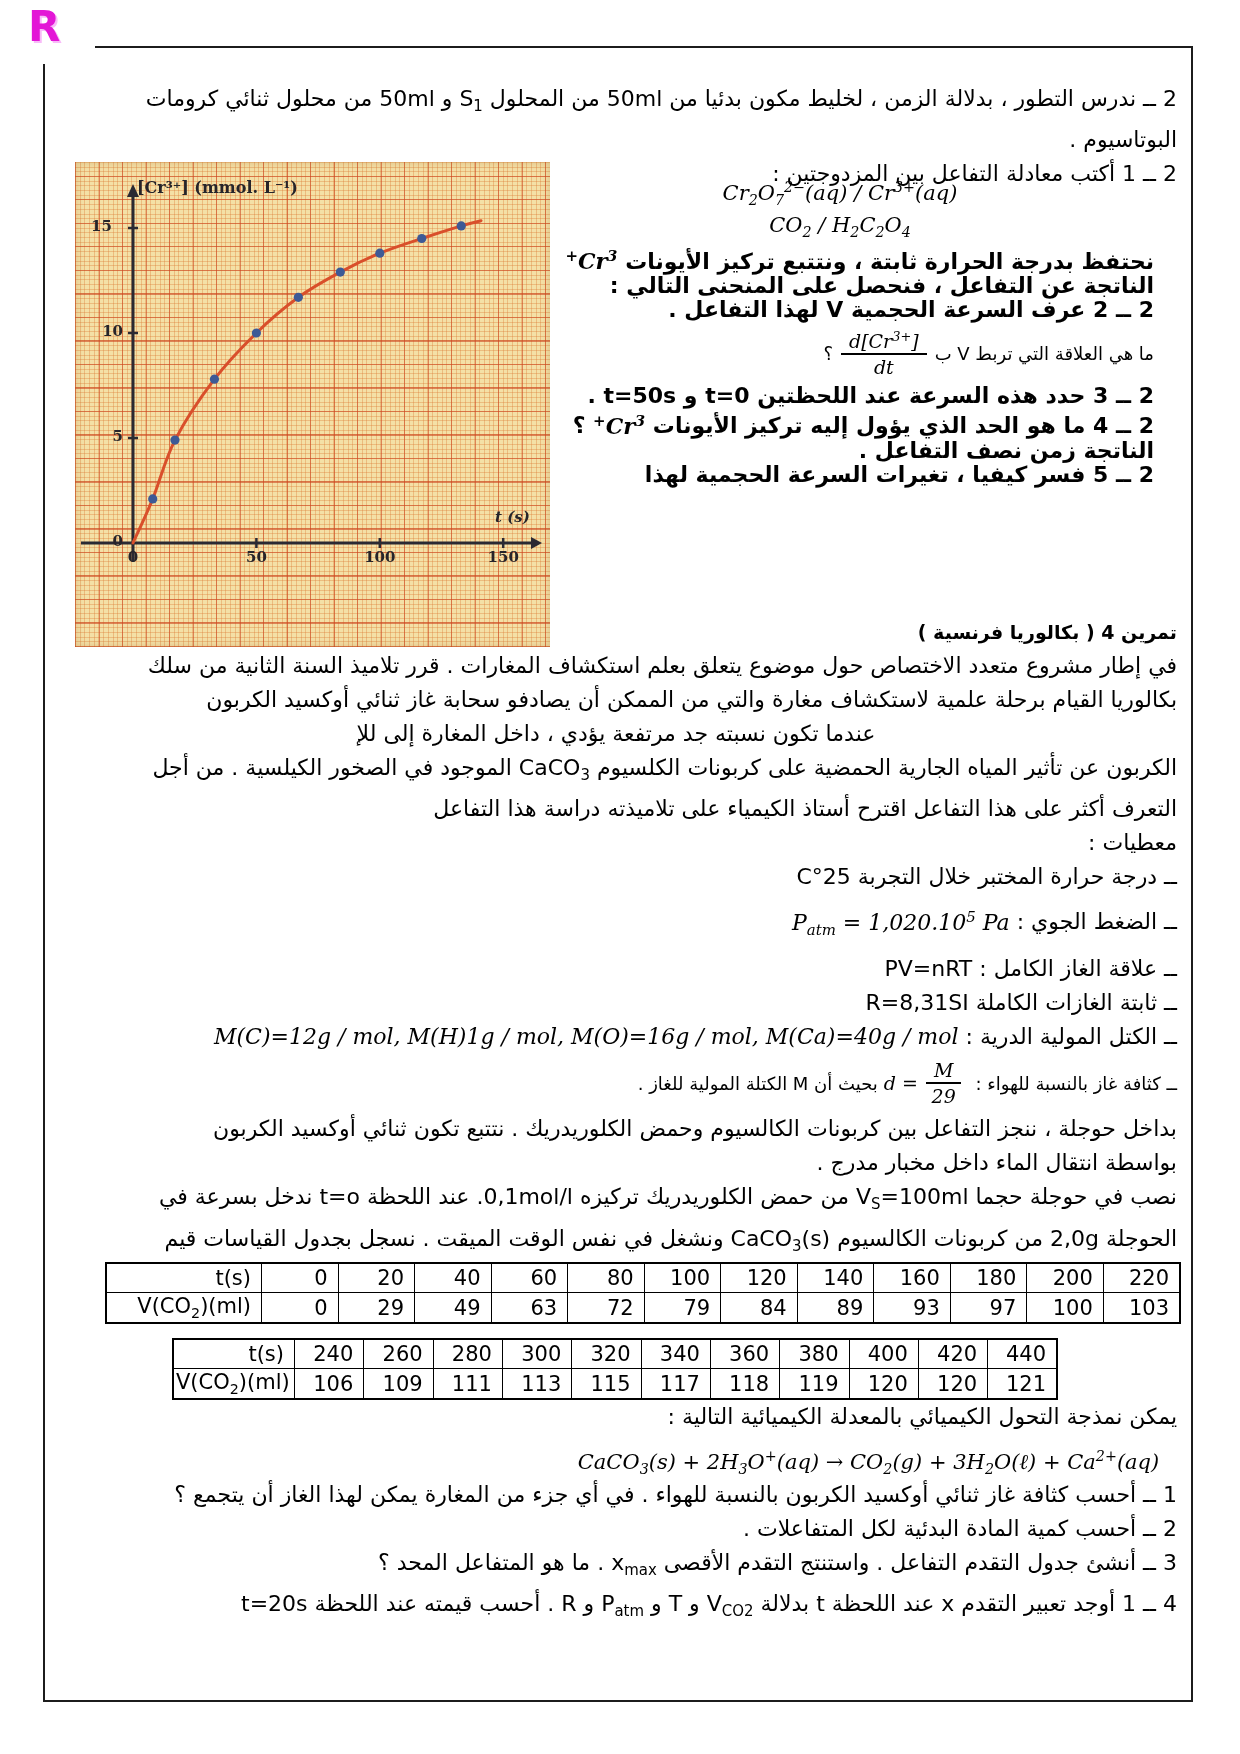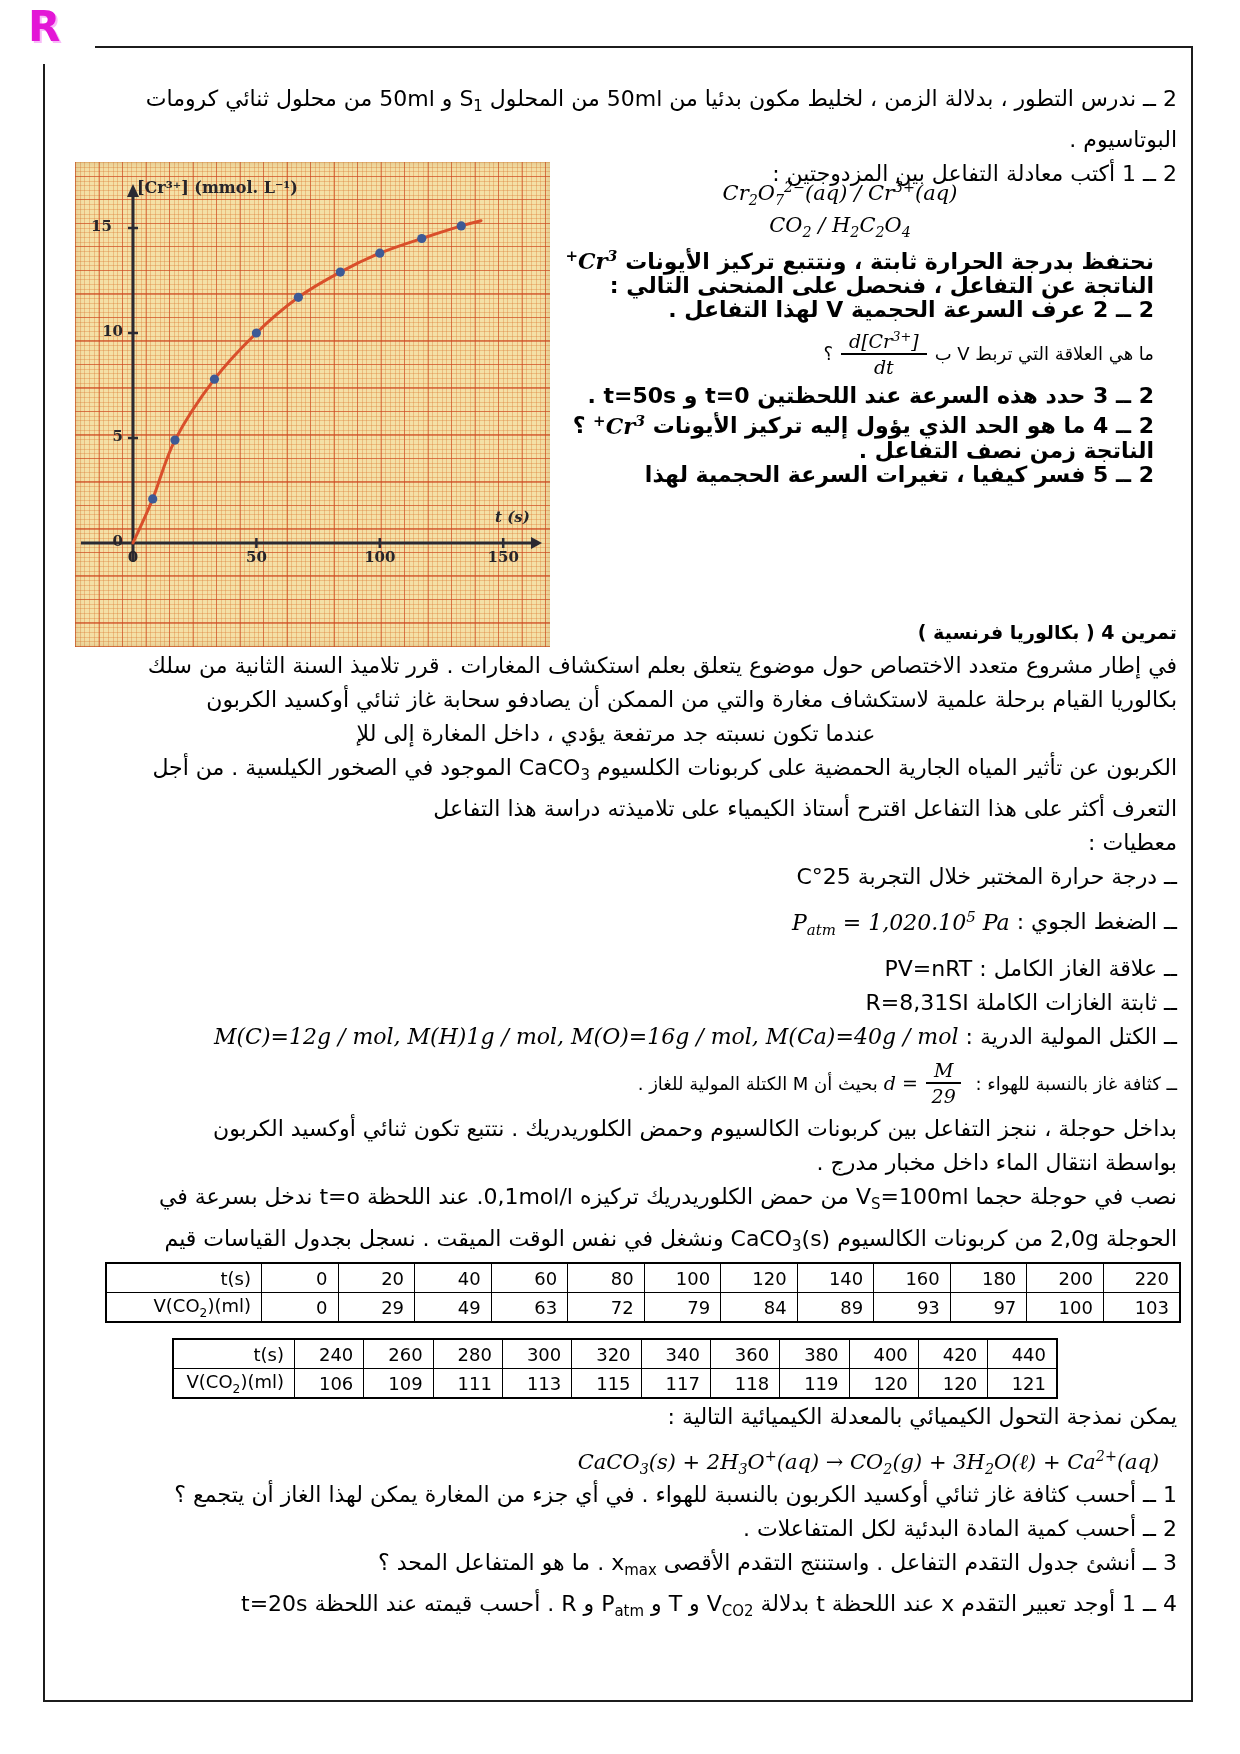--- a/index.html
+++ b/index.html
@@ -43,21 +43,21 @@
            repeating-linear-gradient(90deg, rgba(219,120,50,.35) 0 1px, transparent 1px 4.7px);
          box-shadow:inset 0 0 10px rgba(150,95,35,.30);}
   .graph svg{position:absolute;left:0;top:0;}
   .gl{position:absolute;font-family:"DejaVu Serif",serif;font-weight:bold;color:#26242a;font-size:15px;}
   .gtitle{position:absolute;font-family:"DejaVu Serif",serif;font-weight:bold;color:#26242a;font-size:16px;}
 
   
   table.vals{position:absolute;border-collapse:collapse;table-layout:fixed;direction:ltr;
              border:2px solid #000;background:#fff;}
   table.vals td{border:1.6px solid #000;text-align:right;padding:1px 10px 1px 2px;
-                font-size:18px;height:26px;white-space:nowrap;}
+                font-size:21px;height:26px;white-space:nowrap;}
   #table1{left:105px;top:1262px;width:1076px;}
   #table2{left:172px;top:1338px;width:886px;}
   #table1 td:first-child{width:142px;}
   #table2 td:first-child{width:108px;}
 </style>
 </head>
 <body>
 
 <div class="page">
   <div class="logo">R</div>

